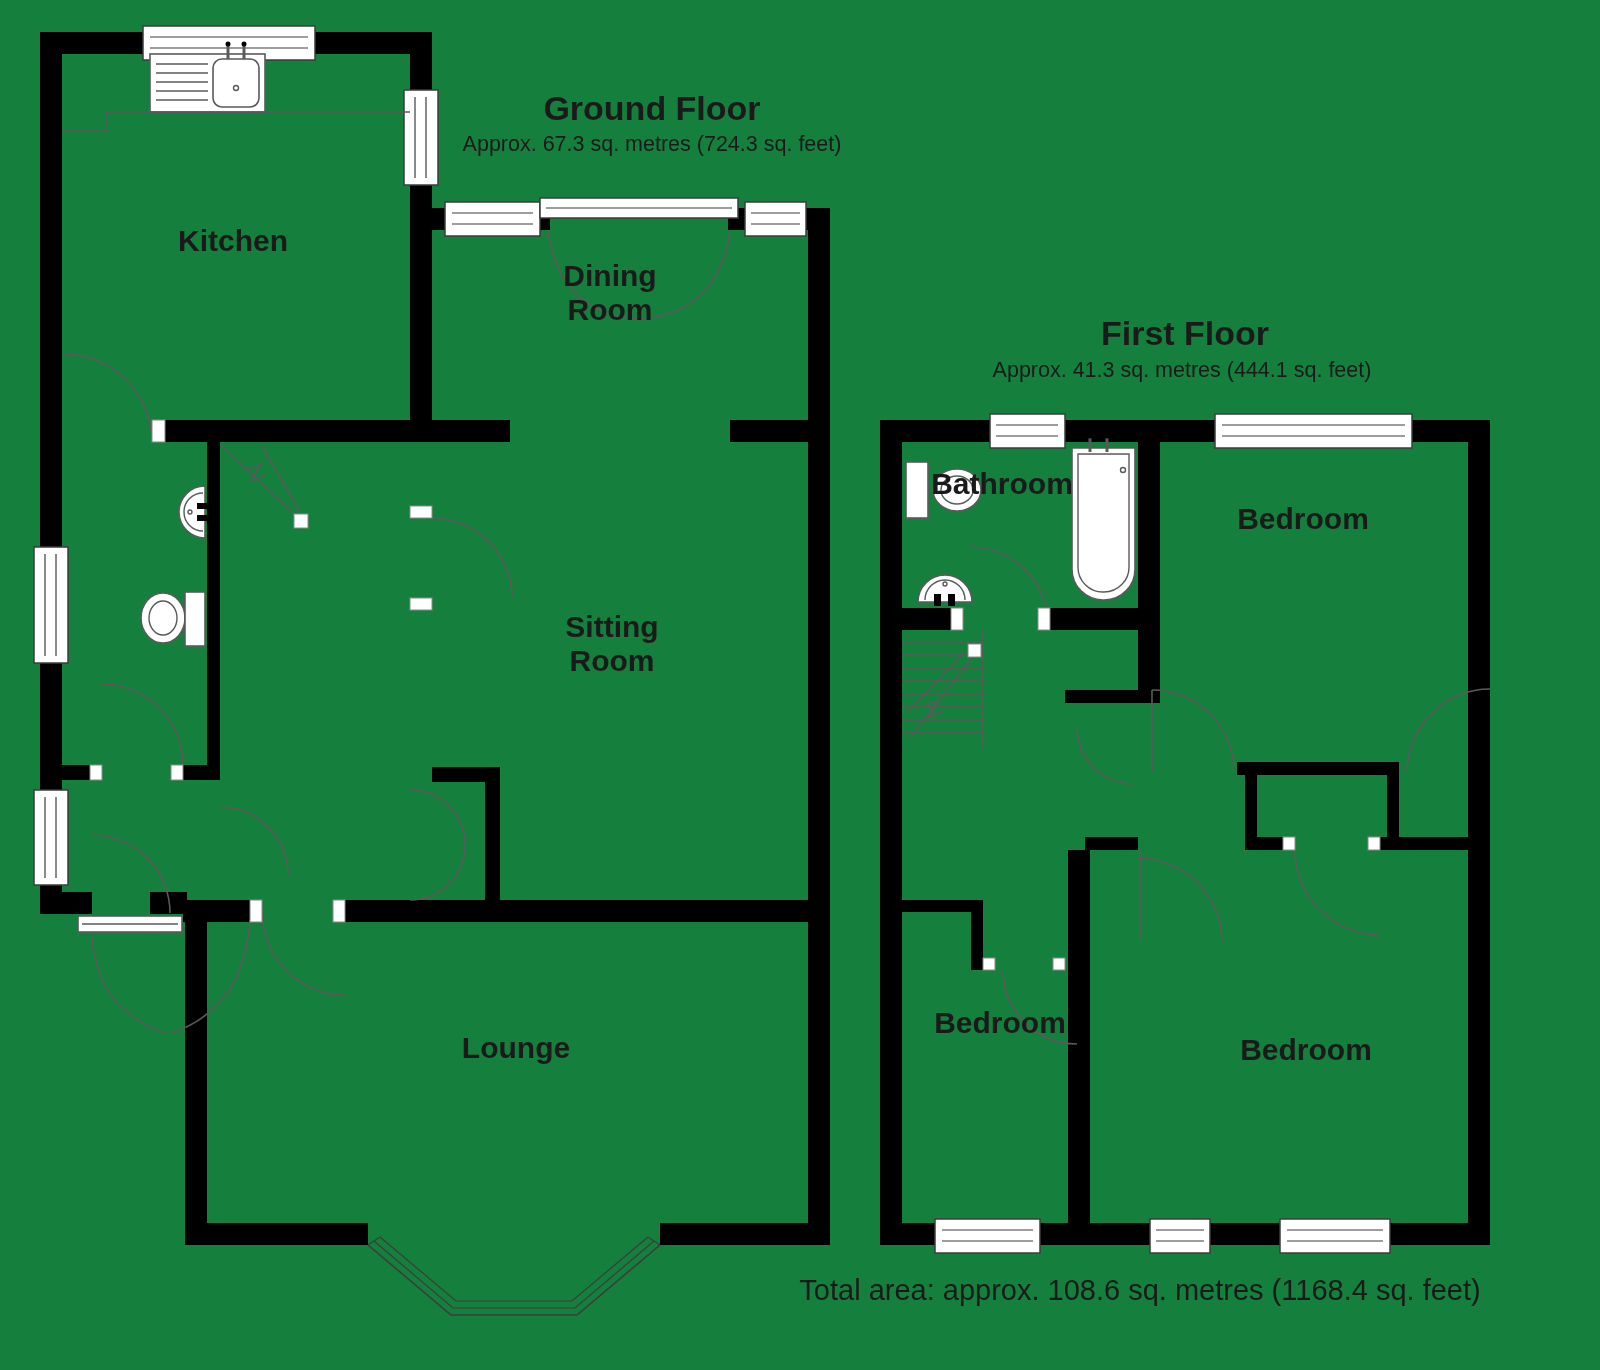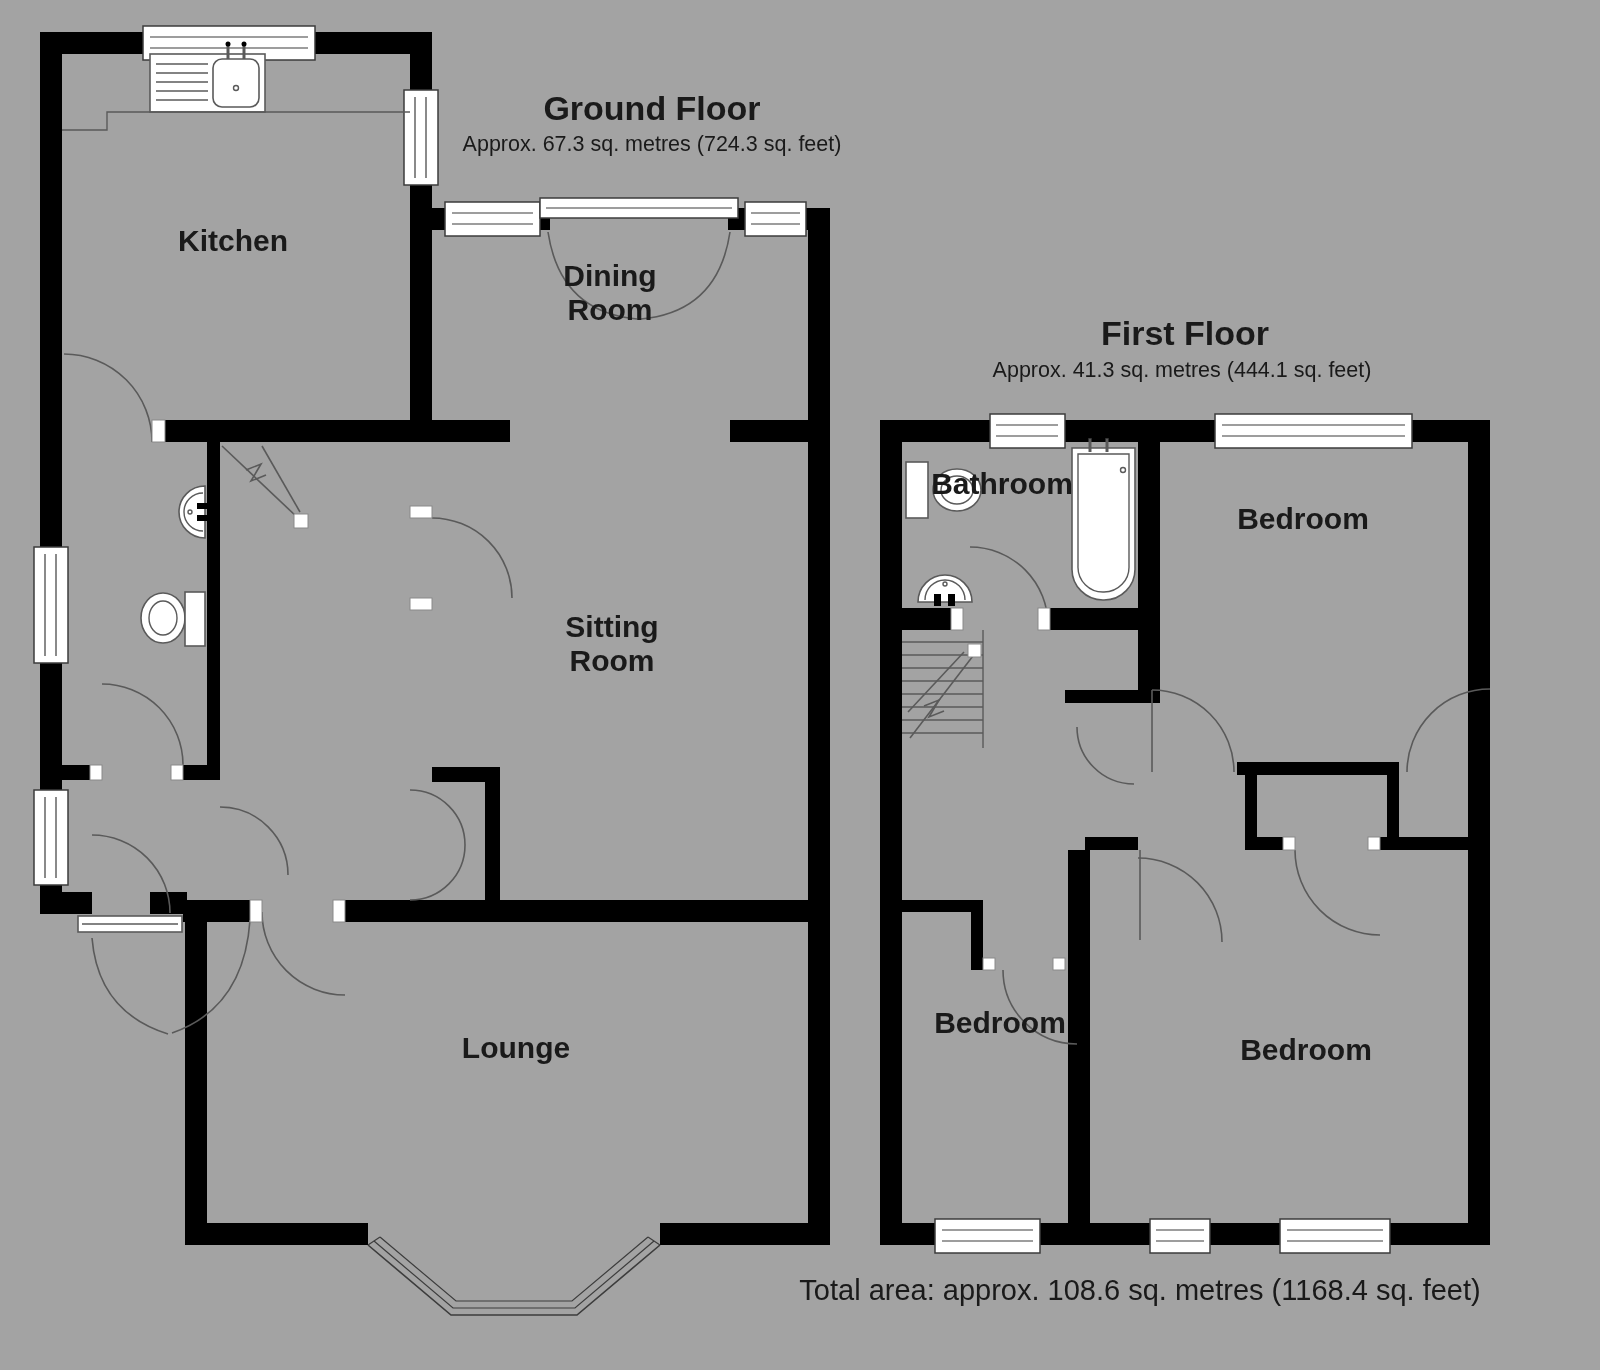--- a/index.html
+++ b/index.html
@@ -1,16 +1,16 @@
 <!DOCTYPE html>
 <html><head>
 <meta charset="utf-8">
 <style>
   html,body{margin:0;padding:0;background:#ffffff;}
-  .page{position:relative;width:1600px;height:1370px;background:#a3a3a3;overflow:hidden;
+  .page{position:relative;width:1600px;height:1370px;background:#15803d;overflow:hidden;
         font-family:"Liberation Sans", sans-serif;}
   svg{display:block}
   .wall{fill:#000000;stroke:none}
   .doorline{fill:none;stroke:#5a5a5a;stroke-width:1.6}
   .fixline{fill:#ffffff;stroke:#5a5a5a;stroke-width:1.6}
   .fixthin{fill:none;stroke:#5a5a5a;stroke-width:1.4}
   .winframe{fill:#ffffff;stroke:#3c3c3c;stroke-width:1.5}
   .winline{fill:none;stroke:#3c3c3c;stroke-width:1.2}
   .jamb{fill:#ffffff;stroke:#8a8a8a;stroke-width:1}
   .title{font-size:34px;font-weight:700;fill:#1a1a1a;text-anchor:middle}

